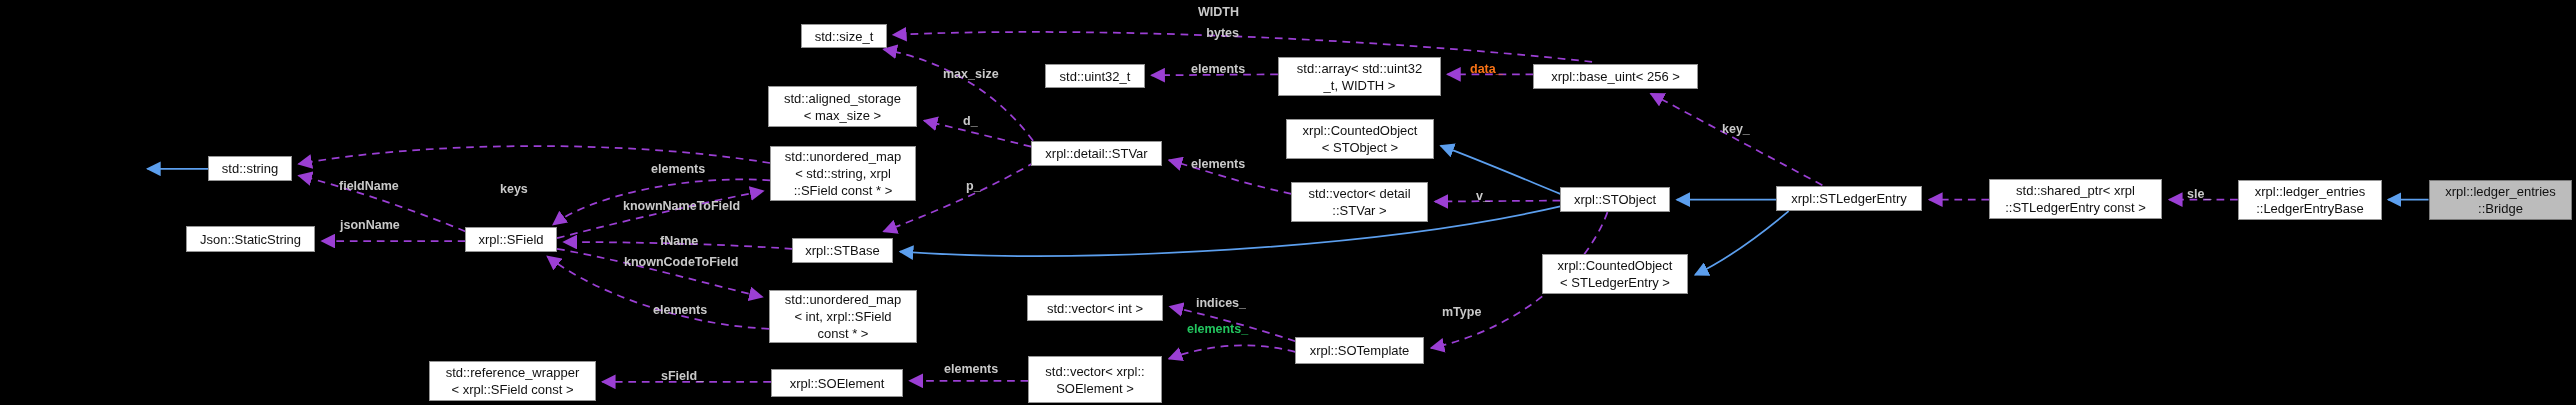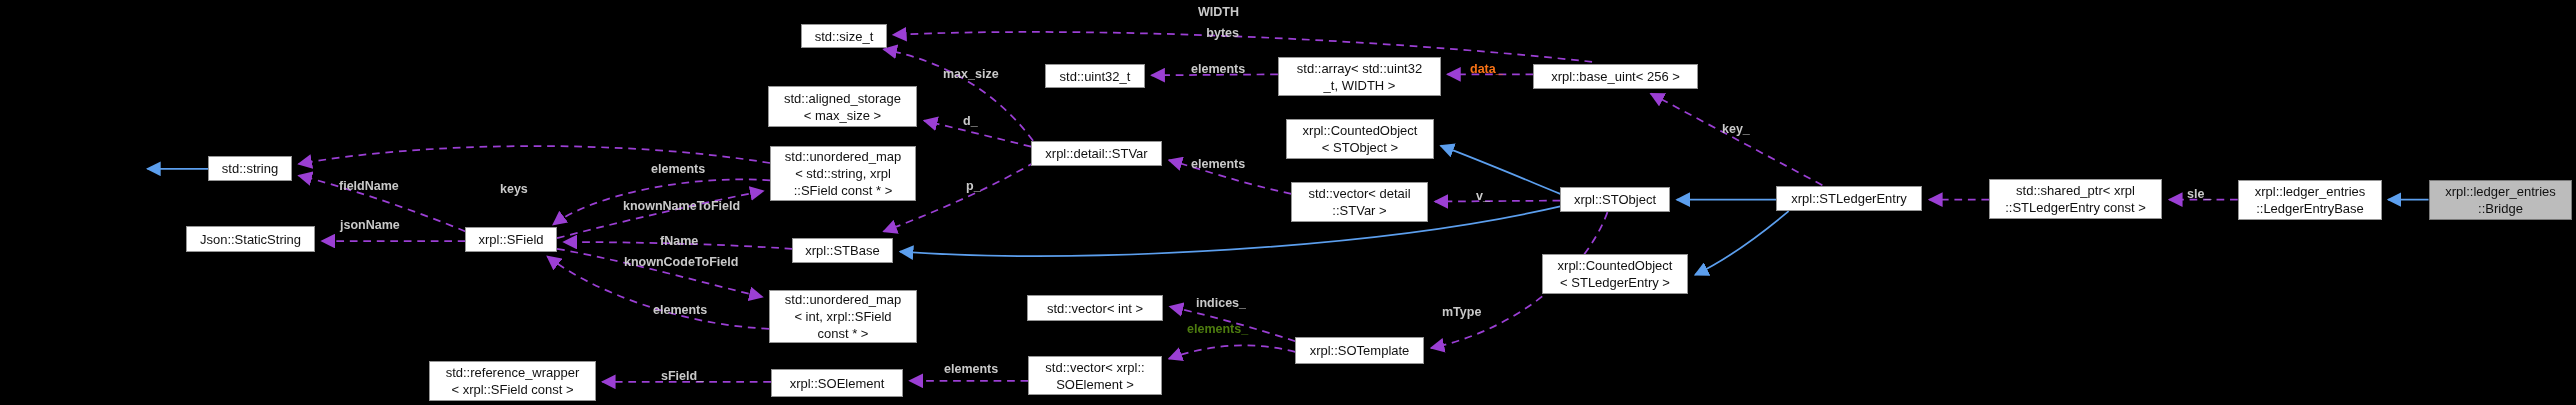--- a/index.html
+++ b/index.html
@@ -67,21 +67,21 @@
     <span class="edge-label" style="left: 651px; top: 159px; color: rgb(201, 201, 201);">elements</span>
     <span class="edge-label" style="left: 623px; top: 196px; color: rgb(201, 201, 201);">knownNameToField</span>
     <span class="edge-label" style="left: 339px; top: 176px; color: rgb(201, 201, 201);">fieldName</span>
     <span class="edge-label" style="left: 340px; top: 215px; color: rgb(201, 201, 201);">jsonName</span>
     <span class="edge-label" style="left: 660px; top: 231px; color: rgb(201, 201, 201);">fName</span>
     <span class="edge-label" style="left: 624px; top: 252px; color: rgb(201, 201, 201);">knownCodeToField</span>
     <span class="edge-label" style="left: 653px; top: 300px; color: rgb(201, 201, 201);">elements</span>
     <span class="edge-label" style="left: 661px; top: 366px; color: rgb(201, 201, 201);">sField_</span>
     <span class="edge-label" style="left: 944px; top: 359px; color: rgb(201, 201, 201);">elements</span>
     <span class="edge-label" style="left: 1196px; top: 293px; color: rgb(201, 201, 201);">indices_</span>
-    <span class="edge-label" style="left: 1187px; top: 319px; color: #4d7c0f;">elements_</span>
+    <span class="edge-label" style="left: 1187px; top: 319px; color: #22c55e;">elements_</span>
     <span class="edge-label" style="left: 1442px; top: 302px; color: rgb(201, 201, 201);">mType</span>
     <span class="edge-label" style="left: 1476px; top: 186px; color: rgb(201, 201, 201);">v_</span>
     <span class="edge-label" style="left: 1191px; top: 154px; color: rgb(201, 201, 201);">elements</span>
     <span class="edge-label" style="left: 963px; top: 111px; color: rgb(201, 201, 201);">d_</span>
     <span class="edge-label" style="left: 943px; top: 64px; color: rgb(201, 201, 201);">max_size</span>
     <span class="edge-label" style="left: 966px; top: 176px; color: rgb(201, 201, 201);">p_</span>
     <span class="edge-label" style="left: 1191px; top: 59px; color: rgb(201, 201, 201);">elements</span>
     <span class="edge-label" style="left: 1470px; top: 59px; color: #f97316;">data_</span>
     <span class="edge-label" style="left: 1198px; top: 1.9px; color: rgb(201, 201, 201);">WIDTH
 bytes</span>
@@ -106,21 +106,21 @@
     <div class="node" style="left: 771px; top: 369px; width: 132px; height: 28px;">xrpl::SOElement</div>
     <div class="node" style="left: 1045px; top: 64px; width: 100px; height: 24px;">std::uint32_t</div>
     <div class="node" style="left: 1031px; top: 141px; width: 131px; height: 25px;">xrpl::detail::STVar</div>
     <div class="node" style="left: 1278px; top: 57px; width: 163px; height: 39px;">std::array&lt; std::uint32
 _t, WIDTH &gt;</div>
     <div class="node" style="left: 1286px; top: 119px; width: 148px; height: 40px;">xrpl::CountedObject
 &lt; STObject &gt;</div>
     <div class="node" style="left: 1291px; top: 182px; width: 137px; height: 40px;">std::vector&lt; detail
 ::STVar &gt;</div>
     <div class="node" style="left: 1027px; top: 295px; width: 136px; height: 26px;">std::vector&lt; int &gt;</div>
-    <div class="node" style="left: 1028px; top: 356px; width: 134px; height: 39px;">std::vector&lt; xrpl::
+    <div class="node" style="left: 1028px; top: 356px; width: 134px; height: 47px;">std::vector&lt; xrpl::
 SOElement &gt;</div>
     <div class="node" style="left: 1295px; top: 337px; width: 129px; height: 27px;">xrpl::SOTemplate</div>
     <div class="node" style="left: 1533px; top: 64px; width: 165px; height: 25px;">xrpl::base_uint&lt; 256 &gt;</div>
     <div class="node" style="left: 1560px; top: 187px; width: 110px; height: 25px;">xrpl::STObject</div>
     <div class="node" style="left: 1542px; top: 254px; width: 146px; height: 40px;">xrpl::CountedObject
 &lt; STLedgerEntry &gt;</div>
     <div class="node" style="left: 1776px; top: 186px; width: 146px; height: 25px;">xrpl::STLedgerEntry</div>
     <div class="node" style="left: 1989px; top: 179px; width: 173px; height: 40px;">std::shared_ptr&lt; xrpl
 ::STLedgerEntry const &gt;</div>
     <div class="node" style="left: 2238px; top: 180px; width: 144px; height: 40px;">xrpl::ledger_entries

